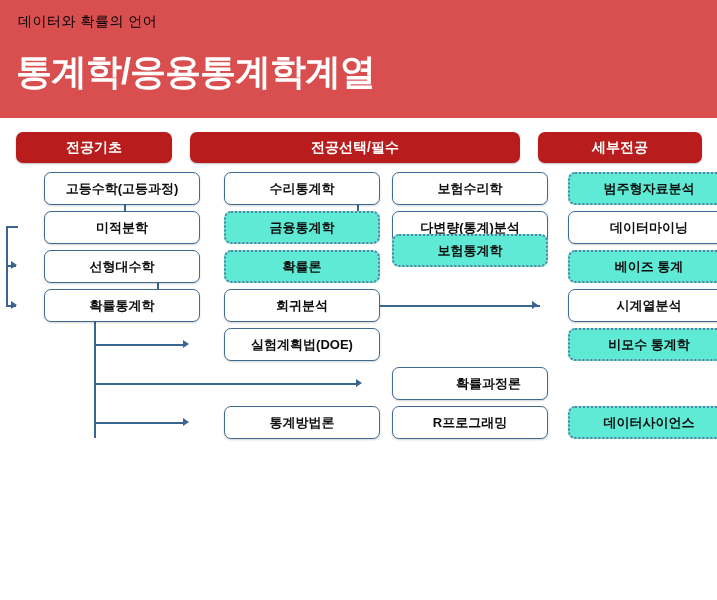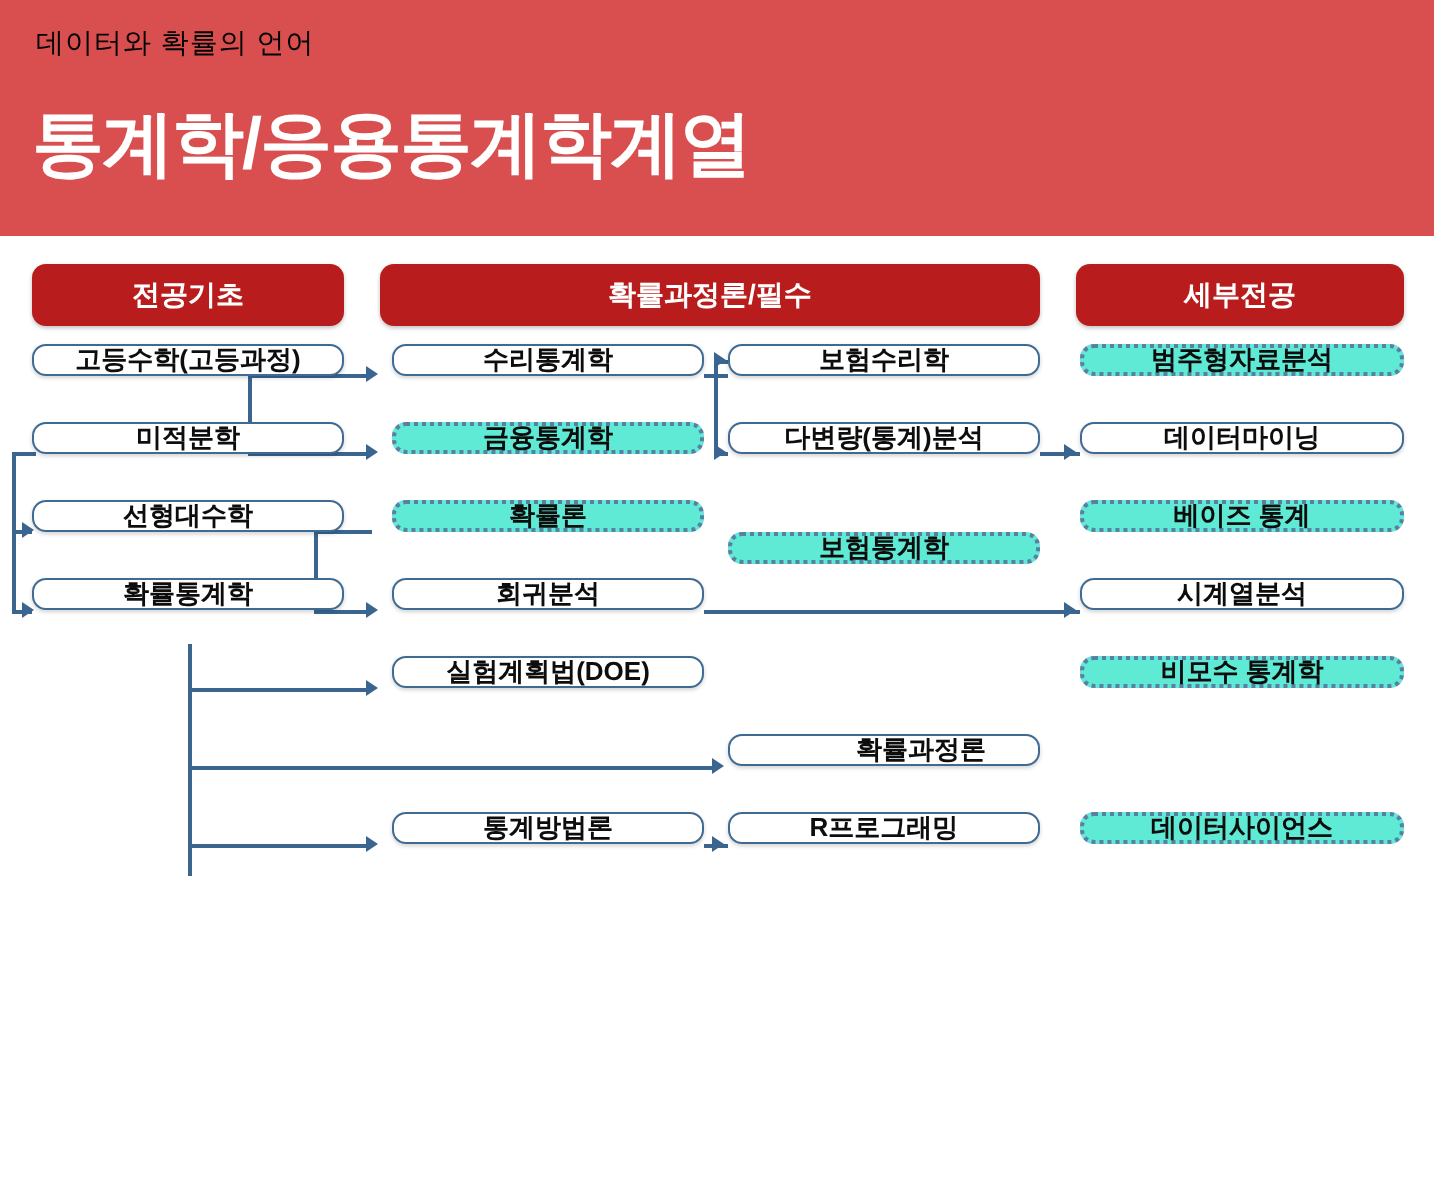--- a/index.html
+++ b/index.html
@@ -60,30 +60,31 @@
     display: flex;
     align-items: center;
     justify-content: center;
     box-shadow: 0 1px 2px rgba(0,0,0,0.25);
     white-space: nowrap;
   }
 
   
   .node {
     position: absolute;
-    height: 16px;
+    height: 33px;
     border-radius: 7px;
     display: flex;
     align-items: center;
     justify-content: center;
     font-size: 13px;
     font-weight: bold;
     color: #0d0d0d;
     white-space: nowrap;
     box-sizing: border-box;
+    margin-left: 28px;
   }
   .node.solid {
     background: #ffffff;
     border: 1.6px solid #3f6b93;
     box-shadow: 0 1px 2px rgba(0,0,0,0.18);
   }
   .node.dashed {
     background: #5eead4;
     border: 2px dotted #5b7ea3;
   }
@@ -108,21 +109,21 @@
 <body>
 
 <div id="banner">
   <div id="banner-subtitle">데이터와 확률의 언어</div>
   <div id="banner-title">통계학/응용통계학계열</div>
 </div>
 
 <div id="diagram">
 
   <div class="col-header" style="left:16px; top:14px; width:156px;">전공기초</div>
-  <div class="col-header" style="left:190px; top:14px; width:330px;">확률과정론/필수</div>
+  <div class="col-header" style="left:190px; top:14px; width:330px;">전공선택/필수</div>
   <div class="col-header" style="left:538px; top:14px; width:164px;">세부전공</div>
 
   <div class="ln v" style="left:124px; top:87px; height:22px;"></div>
   <div class="ln h" style="left:124px; top:69px; width:60px;"></div>
   <div class="arrow" style="left:183px; top:65px;"></div>
 
   <div class="ln h" style="left:172px; top:108px; width:14px;"></div>
   <div class="ln v" style="left:124px; top:69px; height:39px;"></div>
   <div class="ln h" style="left:124px; top:108px; width:62px;"></div>
   <div class="arrow" style="left:183px; top:104px;"></div>
@@ -172,21 +173,21 @@
 
   <div class="node dashed" style="left:196px; top:93px; width:156px;">금융통계학</div>
   <div class="node solid" style="left:196px; top:54px; width:156px;">수리통계학</div>
   <div class="node dashed" style="left:196px; top:132px; width:156px;">확률론</div>
   <div class="node solid" style="left:196px; top:171px; width:156px;">회귀분석</div>
   <div class="node solid" style="left:196px; top:210px; width:156px;">실험계획법(DOE)</div>
   <div class="node solid" style="left:196px; top:288px; width:156px;">통계방법론</div>
 
   <div class="node solid" style="left:364px; top:54px; width:156px;">보험수리학</div>
   <div class="node solid" style="left:364px; top:93px; width:156px;">다변량(통계)분석</div>
-  <div class="node dashed" style="left:364px; top:148px; width:156px;">보험통계학</div>
+  <div class="node dashed" style="left:364px; top:116px; width:156px;">보험통계학</div>
   <div class="node solid" style="left:364px; top:249px; width:156px;padding-left:37px;">확률과정론</div>
   <div class="node solid" style="left:364px; top:288px; width:156px;">R프로그래밍</div>
 
   <div class="node dashed" style="left:540px; top:54px; width:162px;">범주형자료분석</div>
   <div class="node solid" style="left:540px; top:93px; width:162px;">데이터마이닝</div>
   <div class="node dashed" style="left:540px; top:132px; width:162px;">베이즈 통계</div>
   <div class="node solid" style="left:540px; top:171px; width:162px;">시계열분석</div>
   <div class="node dashed" style="left:540px; top:210px; width:162px;">비모수 통계학</div>
   <div class="node dashed" style="left:540px; top:288px; width:162px;">데이터사이언스</div>
 

